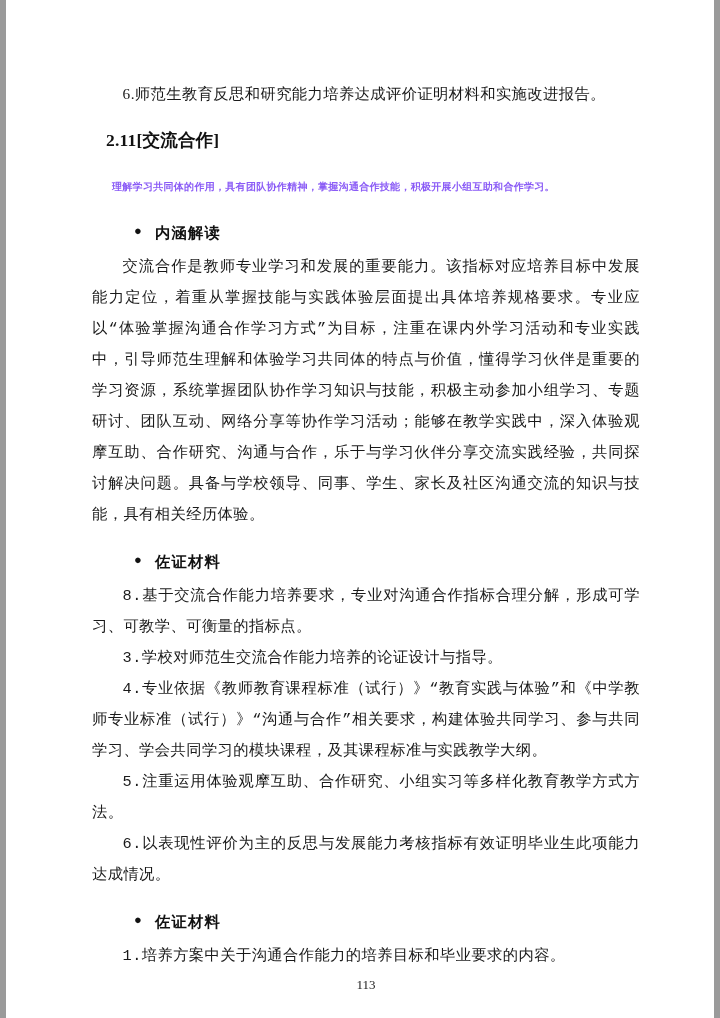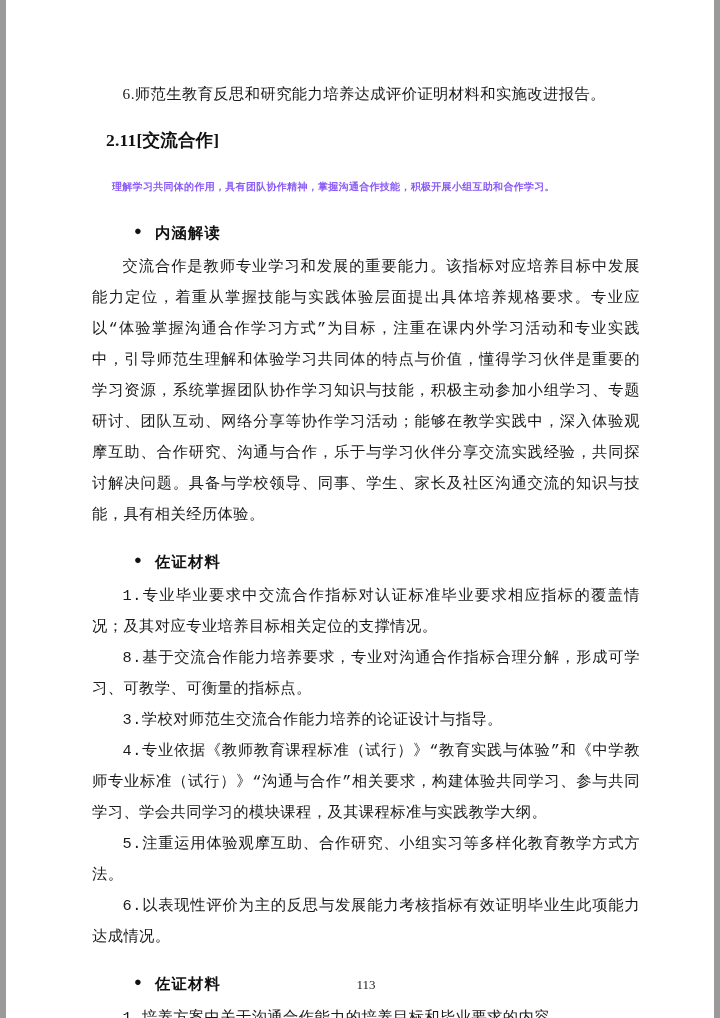--- a/index.html
+++ b/index.html
@@ -116,21 +116,20 @@
       <div class="bullet-head">
         <span class="bullet-dot">●</span><span>内涵解读</span>
       </div>
       <p class="para indent2">交流合作是教师专业学习和发展的重要能力。该指标对应培养目标中发展能力定位，着重从掌握技能与实践体验层面提出具体培养规格要求。专业应以“体验掌握沟通合作学习方式”为目标，注重在课内外学习活动和专业实践中，引导师范生理解和体验学习共同体的特点与价值，懂得学习伙伴是重要的学习资源，系统掌握团队协作学习知识与技能，积极主动参加小组学习、专题研讨、团队互动、网络分享等协作学习活动；能够在教学实践中，深入体验观摩互助、合作研究、沟通与合作，乐于与学习伙伴分享交流实践经验，共同探讨解决问题。具备与学校领导、同事、学生、家长及社区沟通交流的知识与技能，具有相关经历体验。</p>
     </div>
 
     <div class="block">
       <div class="bullet-head">
         <span class="bullet-dot">●</span><span>佐证材料</span>
       </div>
-      <p class="item">1.专业毕业要求中交流合作指标对认证标准毕业要求相应指标的覆盖情况；及其对应专业培养目标相关定位的支撑情况。</p>
       <p class="item">8.基于交流合作能力培养要求，专业对沟通合作指标合理分解，形成可学习、可教学、可衡量的指标点。</p>
       <p class="item">3.学校对师范生交流合作能力培养的论证设计与指导。</p>
       <p class="item">4.专业依据《教师教育课程标准（试行）》“教育实践与体验”和《中学教师专业标准（试行）》“沟通与合作”相关要求，构建体验共同学习、参与共同学习、学会共同学习的模块课程，及其课程标准与实践教学大纲。</p>
       <p class="item">5.注重运用体验观摩互助、合作研究、小组实习等多样化教育教学方式方法。</p>
       <p class="item">6.以表现性评价为主的反思与发展能力考核指标有效证明毕业生此项能力达成情况。</p>
     </div>
 
     <div class="block">
       <div class="bullet-head">
         <span class="bullet-dot">●</span><span>佐证材料</span>

